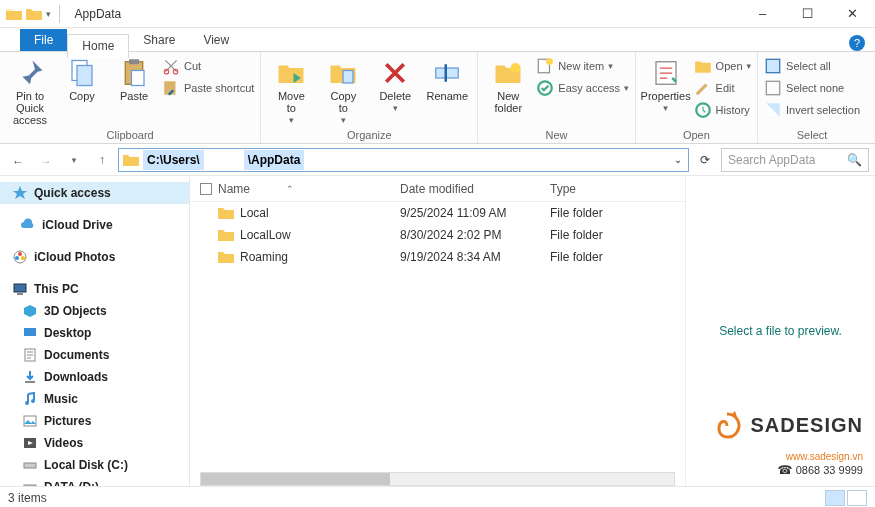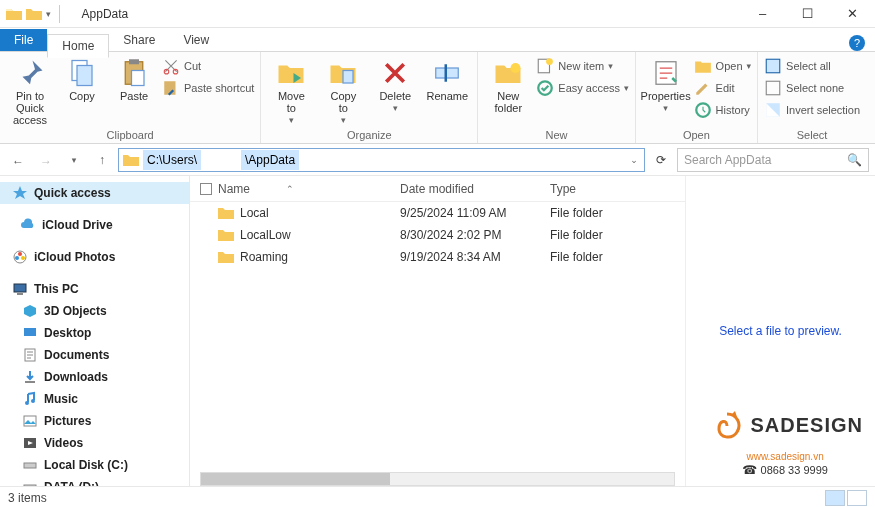--- a/index.html
+++ b/index.html
@@ -1,70 +1,70 @@
 <!DOCTYPE html>
 <html><head>
 <meta charset="utf-8">
 <style>
 * { box-sizing: border-box; margin: 0; padding: 0; font-family: "Segoe UI", Tahoma, sans-serif; }
 body { width: 875px; height: 507px; background: #fff; overflow: hidden; font-size: 12px; color: #333; position: relative; }
 .titlebar { height: 28px; display: flex; align-items: center; border-bottom: 1px solid #e5e5e5; }
 .titlebar-left { display: flex; align-items: center; gap: 4px; padding-left: 6px; }
 .folder-ico { width: 16px; height: 14px; }
 .qat-sep { width: 1px; height: 18px; background: #ccc; margin: 0 4px; }
-.title-text { margin-left: 14px; font-size: 12px; }
+.title-text { margin-left: 7px; font-size: 12px; }
 .win-controls { margin-left: auto; display: flex; }
 .win-btn { width: 45px; height: 28px; display: flex; align-items: center; justify-content: center; font-size: 13px; }
 .tabs { height: 24px; display: flex; align-items: flex-end; border-bottom: 1px solid #d8d8d8; }
 .tab { padding: 4px 14px; font-size: 12px; color: #444; }
-.tab.file { background: #1979ca; color: #fff; }
+.tab.file { background: #1979ca; color: #fff; margin-left: 20px; }
 .tab.active { border: 1px solid #d8d8d8; border-bottom: 1px solid #fff; background: #fff; position: relative; top: 7px; }
 .help-icon { margin-left: auto; margin-right: 10px; width: 16px; height: 16px; border-radius: 50%; background: #1979ca; color: #fff; display: flex; align-items: center; justify-content: center; font-size: 11px; }
 .ribbon { height: 92px; display: flex; background: #fcfcfc; border-bottom: 1px solid #d8d8d8; }
 .rgroup { display: flex; flex-direction: column; border-right: 1px solid #e5e5e5; padding: 2px 6px 0; }
 .rgroup-body { flex: 1; display: flex; align-items: flex-start; gap: 4px; }
 .rgroup-label { text-align: center; font-size: 11px; color: #666; padding-bottom: 2px; }
 .rbtn-big { display: flex; flex-direction: column; align-items: center; justify-content: flex-end; width: 48px; gap: 2px; padding-top: 4px; font-size: 11px; text-align: center; line-height: 1.1; }
 .rbtn-sm { display: flex; align-items: center; gap: 4px; font-size: 11px; color: #555; height: 20px; }
 .rstack { display: flex; flex-direction: column; gap: 2px; padding-top: 2px; }
 .ric { width: 18px; height: 18px; display: inline-block; }
 .ric-lg { width: 30px; height: 30px; }
 .navbar { height: 32px; display: flex; align-items: center; gap: 4px; padding: 0 6px; border-bottom: 1px solid #e8e8e8; }
 .nav-arrow { width: 24px; height: 24px; display: flex; align-items: center; justify-content: center; color: #555; }
-.addr { flex: 1; display: flex; align-items: center; border: 1px solid #7aa7d8; height: 24px; background: #fff; }
+.addr { flex: 1; display: flex; align-items: center; border: 1px solid #7aa7d8; height: 24px; background: #fff; font-weight: bold; }
 .addr-folder { margin: 0 4px; }
 .addr-path { flex: 1; display: flex; align-items: center; }
 .addr-path .seg { background: #cde6ff; padding: 0 4px; height: 20px; display: flex; align-items: center; font-size: 12px; color: #000; }
 .addr-drop { width: 20px; text-align: center; color: #666; }
 .refresh { width: 24px; text-align: center; color: #444; }
-.search { width: 192px; height: 24px; border: 1px solid #ccc; display: flex; align-items: center; padding: 0 6px; color: #999; justify-content: space-between; }
+.search { width: 148px; height: 24px; border: 1px solid #ccc; display: flex; align-items: center; padding: 0 6px; color: #999; justify-content: space-between; }
 .main { display: flex; height: 310px; }
 .sidebar { width: 190px; border-right: 1px solid #e8e8e8; overflow-y: auto; padding-top: 6px; }
 .side-item { display: flex; align-items: center; gap: 6px; padding: 3px 8px 3px 18px; font-size: 12px; color: #222; font-weight: bold; }
 .side-item.quick { background: #d8eefb; padding-left: 12px; }
 .side-sub { padding-left: 22px; }
 .side-gap { height: 10px; }
 .side-ico { width: 16px; height: 16px; flex-shrink: 0; }
 .content { flex: 1; display: flex; }
 .filelist { flex: 1; position: relative; }
 .cols { display: flex; align-items: center; height: 26px; border-bottom: 1px solid #eee; color: #555; font-size: 12px; padding-left: 10px; }
 .col-name { width: 200px; display:flex; align-items:center; gap:6px;}
 .col-date { width: 150px; }
 .col-type { width: 120px; }
 .row { display: flex; align-items: center; height: 22px; padding-left: 10px; font-size: 12px; }
 .row .col-name { display: flex; align-items: center; gap: 6px; }
 .hscroll { position: absolute; bottom: 0; left: 10px; right: 10px; height: 14px; background: #f0f0f0; border: 1px solid #ddd; }
 .hscroll-thumb { position: absolute; left: 0; top: 0; height: 12px; width: 40%; background: #c8c8c8; }
-.preview { width: 190px; border-left: 1px solid #eee; display: flex; align-items: center; justify-content: center; color: #1d4ed8; font-size: 12px; padding: 10px; text-align: center; }
+.preview { width: 190px; border-left: 1px solid #eee; display: flex; align-items: center; justify-content: center; color: #0f766e; font-size: 12px; padding: 10px; text-align: center; }
 .status { height: 22px; border-top: 1px solid #e8e8e8; display: flex; align-items: center; padding: 0 8px; font-size: 12px; color: #444; justify-content: space-between; }
 .view-btns { display: flex; gap: 2px; }
 .view-btn { width: 20px; height: 16px; border: 1px solid #bcd; }
 .view-btn.active { background: #cde6ff; }
 .chk { width: 12px; height: 12px; border: 1px solid #888; }
-.watermark { position: absolute; right: 12px; bottom: 30px; text-align: center; pointer-events: none; }
+.watermark { position: absolute; right: 12px; bottom: 30px; text-align: right; pointer-events: none; }
 .watermark .brand { font-size: 20px; font-weight: 700; color: #333; letter-spacing: 1px;}
 .watermark .url { font-size: 10px; color: #e67e22; }
 .watermark .phone { font-size: 11px; color: #333; }
 .swirl { width: 40px; height: 40px; display:inline-block; vertical-align:middle;}
 .caret { font-size: 9px; color: #666; }
 .disabled { color: #bbb; }
 </style>
 </head>
 <body>
 

